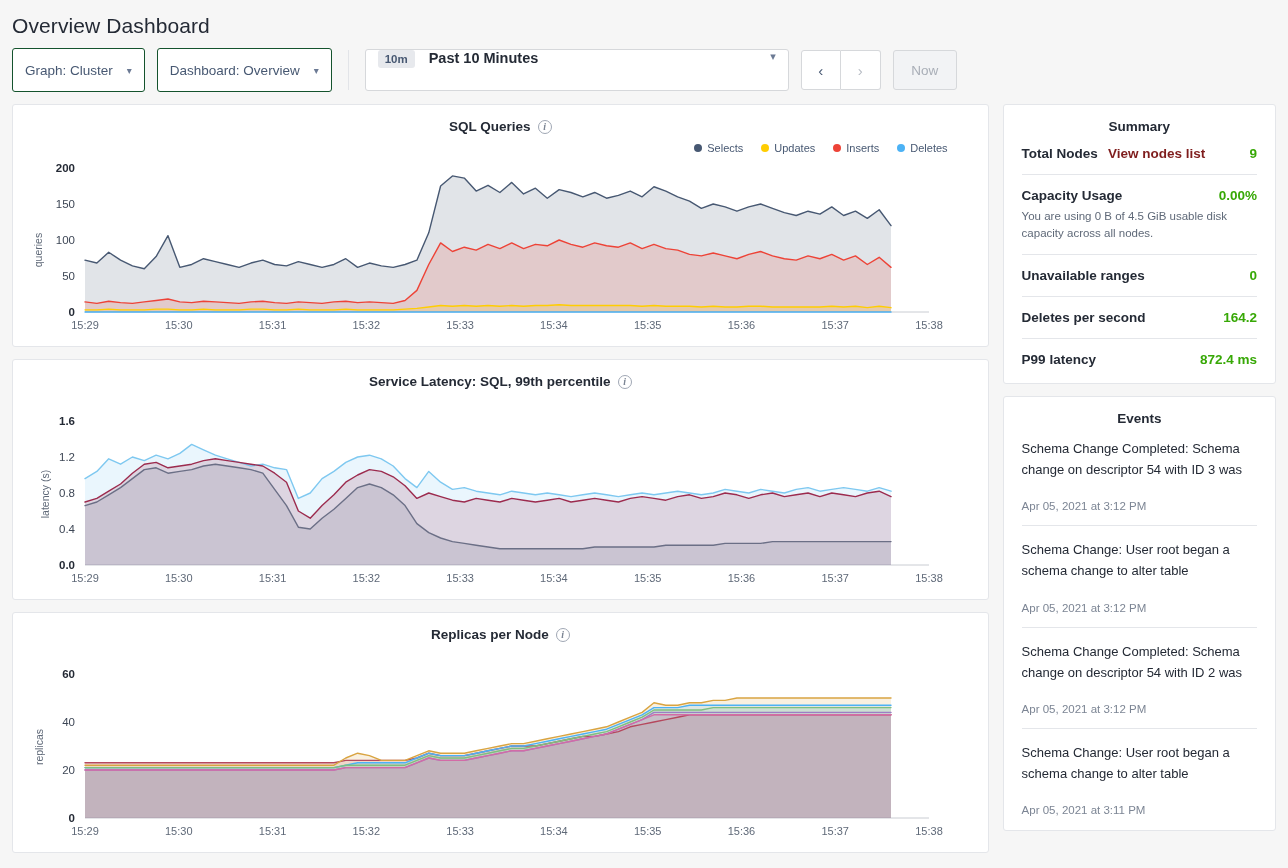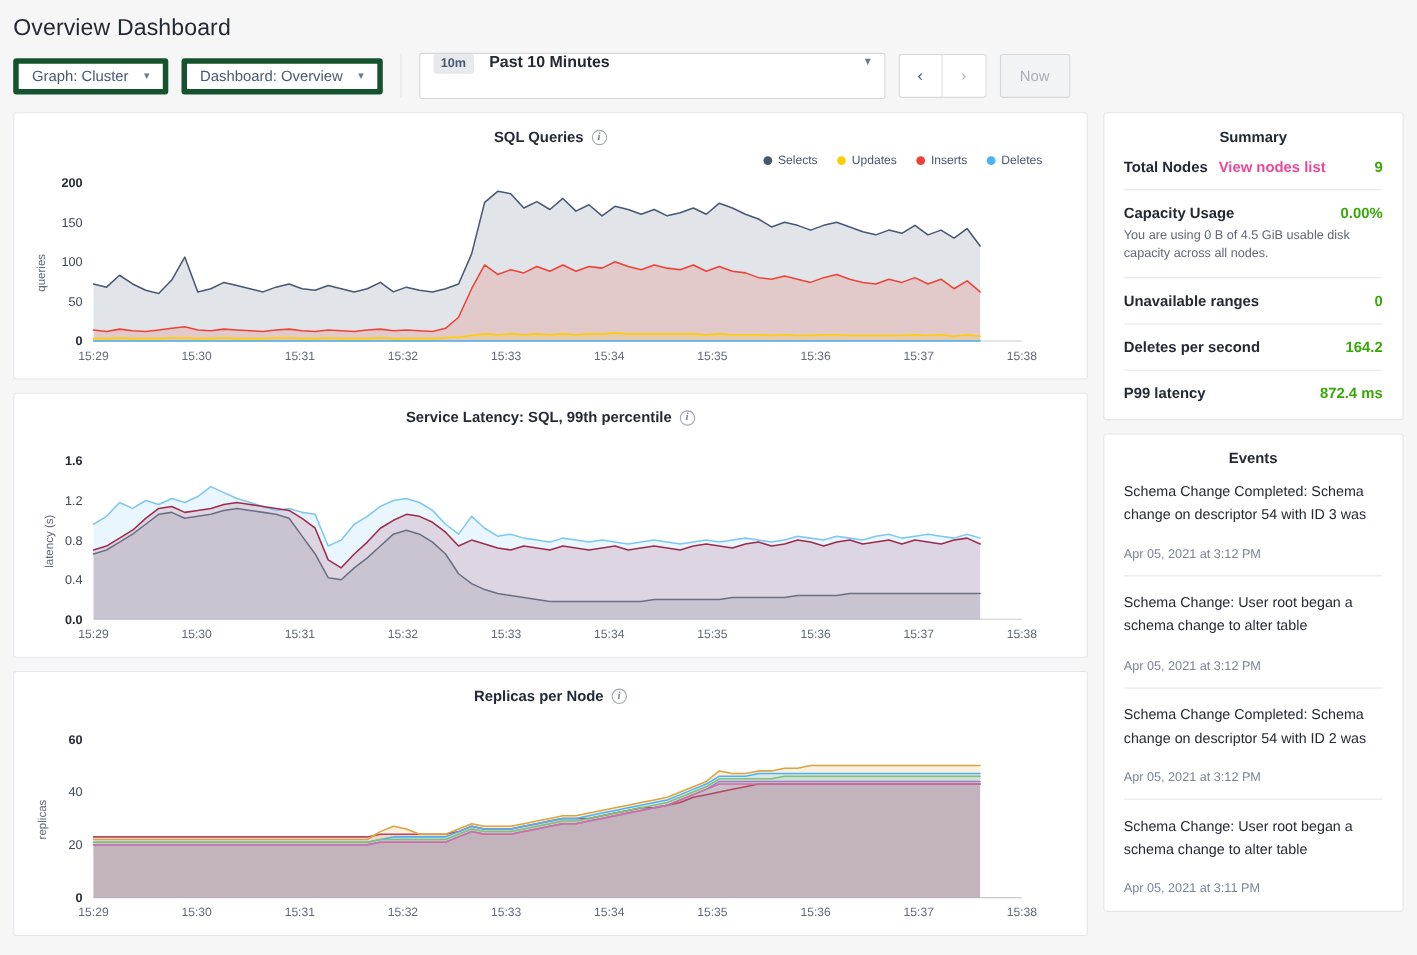--- a/index.html
+++ b/index.html
@@ -21,22 +21,22 @@
     letter-spacing: .1px;
   }
 
   
   .toolbar {
     display: flex; align-items: center;
     padding: 10px 12px 0 12px;
     gap: 12px;
   }
   .dd {
-    height: 33px;
-    border: 5px solid #14532d;
+    height: 44px;
+    border: 1px solid #14532d;
     border-radius: 3px;
     background: #fff;
     display: flex; align-items: center;
     padding: 0 12px;
     font-size: 13.5px;
     color: #475872;
     white-space: nowrap;
     cursor: pointer;
   }
   .dd .caret { margin-left: 14px; color: #6b7a94; font-size: 10px; }
@@ -129,21 +129,21 @@
   .panel-title {
     text-align: center; font-size: 13.5px; font-weight: 700;
     padding: 14px 0 12px 0; color: #242a35;
   }
   .srow { padding: 0 18px; }
   .srow-head {
     display: flex; align-items: baseline; justify-content: space-between;
     font-size: 13.5px; font-weight: 700;
   }
   .srow-head .left { display: flex; align-items: baseline; gap: 10px; }
-  .link { color: #ec4899; font-weight: 700; cursor: pointer; }
+  .link { color: #7f1d1d; font-weight: 700; cursor: pointer; }
   .val { color: #37a806; font-weight: 700; font-size: 13.5px; }
   .sdesc { font-size: 11.5px; color: #5f6978; line-height: 1.45; margin-top: 5px; }
   .divider { height: 1px; background: #e4e6ea; margin: 13px 18px; }
 
   
   .event { padding: 0 18px; }
   .event .etext { font-size: 13px; color: #242a35; line-height: 1.62; }
   .event .etime { font-size: 11.5px; color: #7c8594; margin-top: 20px; }
 </style>
 </head>

